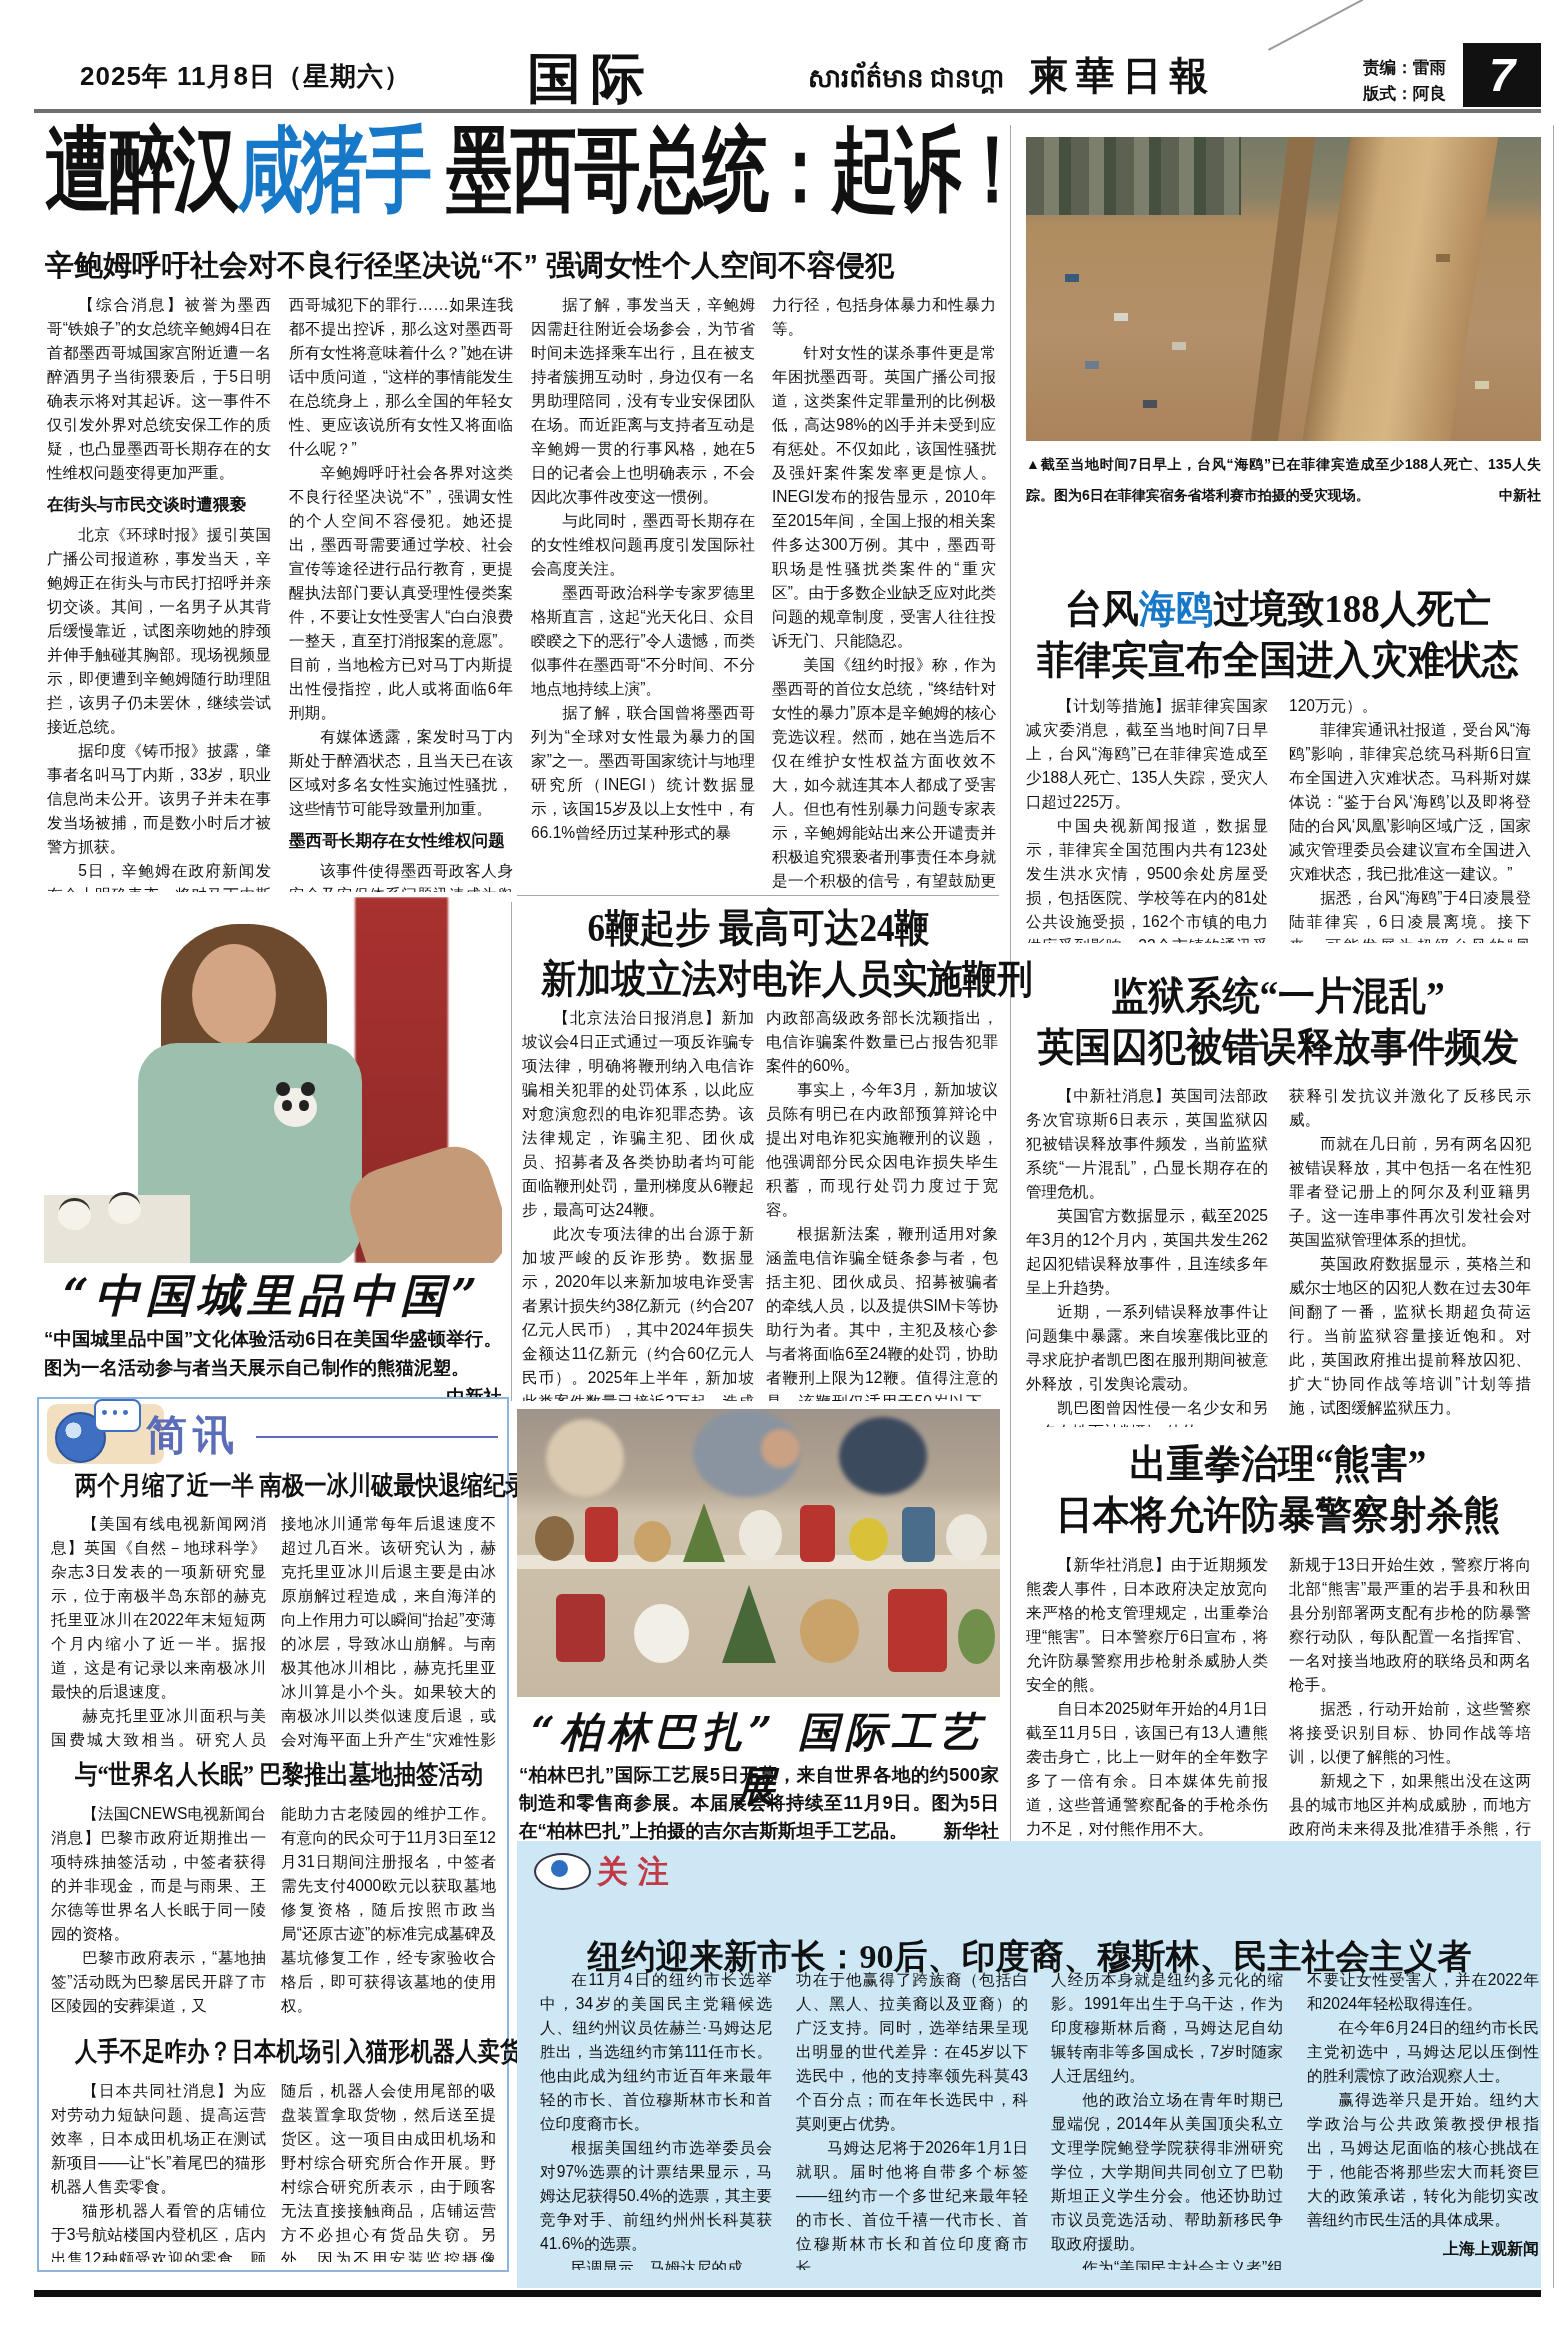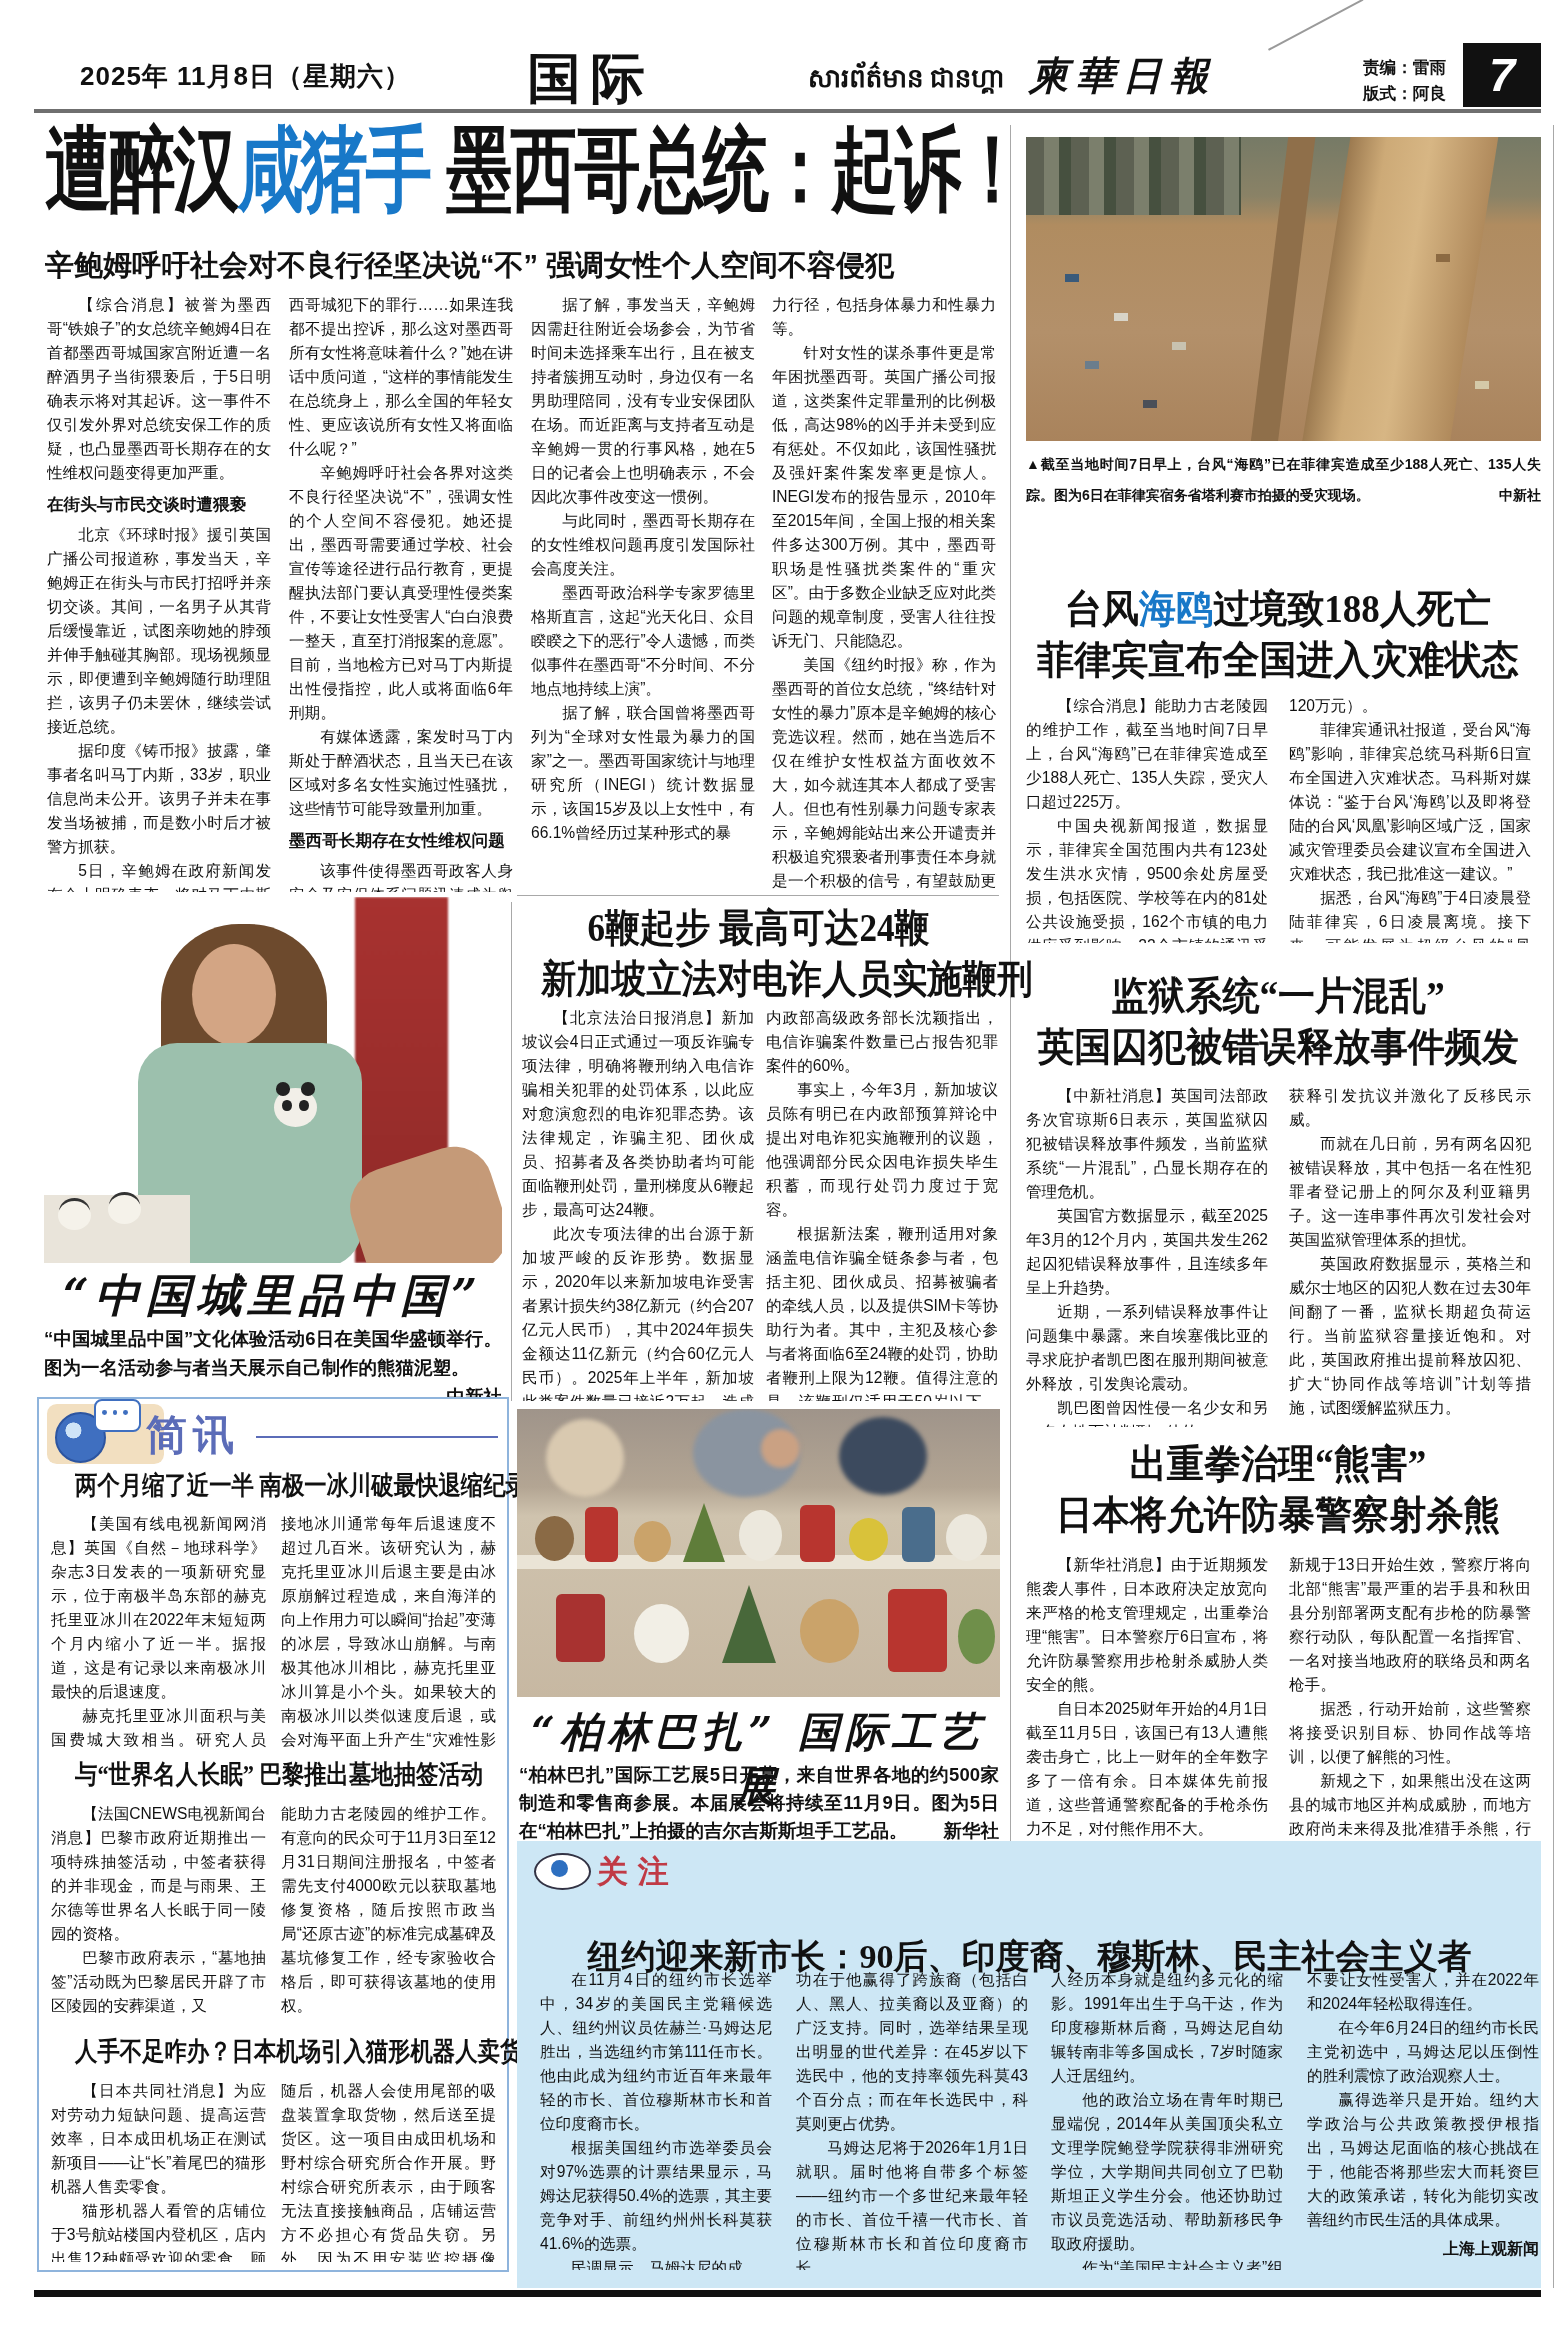--- a/index.html
+++ b/index.html
@@ -3,21 +3,21 @@
 <meta charset="utf-8">
 <style>
   html,body{margin:0;padding:0;background:#e8e8e8;}
   .page{position:relative;width:1560px;height:2341px;margin:0 auto;background:#fff;overflow:hidden;
         font-family:"Liberation Sans","DejaVu Sans",sans-serif;color:#111;}
   .abs{position:absolute;}
   
   .hdr-date{left:80px;top:59px;font-size:26px;font-weight:bold;letter-spacing:1px;}
   .hdr-section{left:527px;top:43px;font-size:54px;font-weight:900;letter-spacing:9.8px;}
   .hdr-khmer{left:808px;top:62px;font-size:26px;font-weight:bold;font-family:"Liberation Serif",serif;}
-  .hdr-masthead{left:1029px;top:49px;font-size:39px;font-weight:bold;font-family:"DejaVu Serif",serif;font-style:italic;letter-spacing:7.8px;}
+  .hdr-masthead{left:1029px;top:49px;font-size:39px;font-weight:bold;font-family:"DejaVu Serif",serif;letter-spacing:7.8px;}
   .hdr-diag{left:1268px;top:49px;width:107px;height:59px;border-top:2px solid #9a9a9a;transform:rotate(-28deg);transform-origin:left top;}
   .hdr-editors{left:1363px;top:55px;font-size:16.6px;font-weight:bold;line-height:26px;}
   .hdr-pagebox{left:1463px;top:43px;width:78px;height:64px;background:#111;color:#fff;text-align:center;}
   .hdr-pagebox span{font-size:47px;font-weight:bold;font-style:italic;line-height:64px;}
   .rule-top{left:34px;top:109px;width:1507px;height:3.9px;background:#6f6f6f;}
   .rule-bottom{left:34px;top:2290px;width:1507px;height:6.8px;background:#111;}
   .vrule{width:1px;background:#a8a8a8;}
   .hrule{height:1px;background:#a8a8a8;}
   
   .lead-h1{left:45px;top:119px;width:1365px;font-size:92px;font-weight:900;line-height:1.1;
@@ -166,21 +166,21 @@
   </figure>
   <p class="abs rr-capt capt" style="margin:0">
     <span>▲截至当地时间7日早上，台风“海鸥”已在菲律宾造成至少188人死亡、135人失踪。图为6日在菲律宾宿务省塔利赛市拍摄的受灾现场。</span>
     <span class="credit">中新社</span>
   </p>
   <h2 class="abs rr-h2" style="left:1012px;top:583px;margin:0">
     <div><span>台风</span><span class="blue">海鸥</span><span>过境致188人死亡</span></div>
     <div>菲律宾宣布全国进入灾难状态</div>
   </h2>
   <div class="abs bodycol c-ty" style="left:1026px">
-      <p class="para">【综合消息】能助力古老陵园的维护工作，截至当地时间7日早上，台风“海鸥”已在菲律宾造成至少188人死亡、135人失踪，受灾人口超过225万。</p>
+      <p class="para">【计划等措施】据菲律宾国家减灾委消息，截至当地时间7日早上，台风“海鸥”已在菲律宾造成至少188人死亡、135人失踪，受灾人口超过225万。</p>
       <p class="para">中国央视新闻报道，数据显示，菲律宾全国范围内共有123处发生洪水灾情，9500余处房屋受损，包括医院、学校等在内的81处公共设施受损，162个市镇的电力供应受到影响，22个市镇的通讯受到影响，707个市镇宣布停课，483个市镇宣布停工。农业方面的损失超过1000万比索（约合人民币</p>
     </div>
   <div class="abs bodycol c-ty" style="left:1289px">
       <p class="para cont">120万元）。</p>
       <p class="para">菲律宾通讯社报道，受台风“海鸥”影响，菲律宾总统马科斯6日宣布全国进入灾难状态。马科斯对媒体说：“鉴于台风‘海鸥’以及即将登陆的台风‘凤凰’影响区域广泛，国家减灾管理委员会建议宣布全国进入灾难状态，我已批准这一建议。”</p>
       <p class="para">据悉，台风“海鸥”于4日凌晨登陆菲律宾，6日凌晨离境。接下来，可能发展为超级台风的“凤凰”或将在未来几天内登陆菲律宾。</p>
     </div>
 
   <h2 class="abs rr-h2" style="left:1012px;top:970px;margin:0">
     <div>监狱系统“一片混乱”</div>

